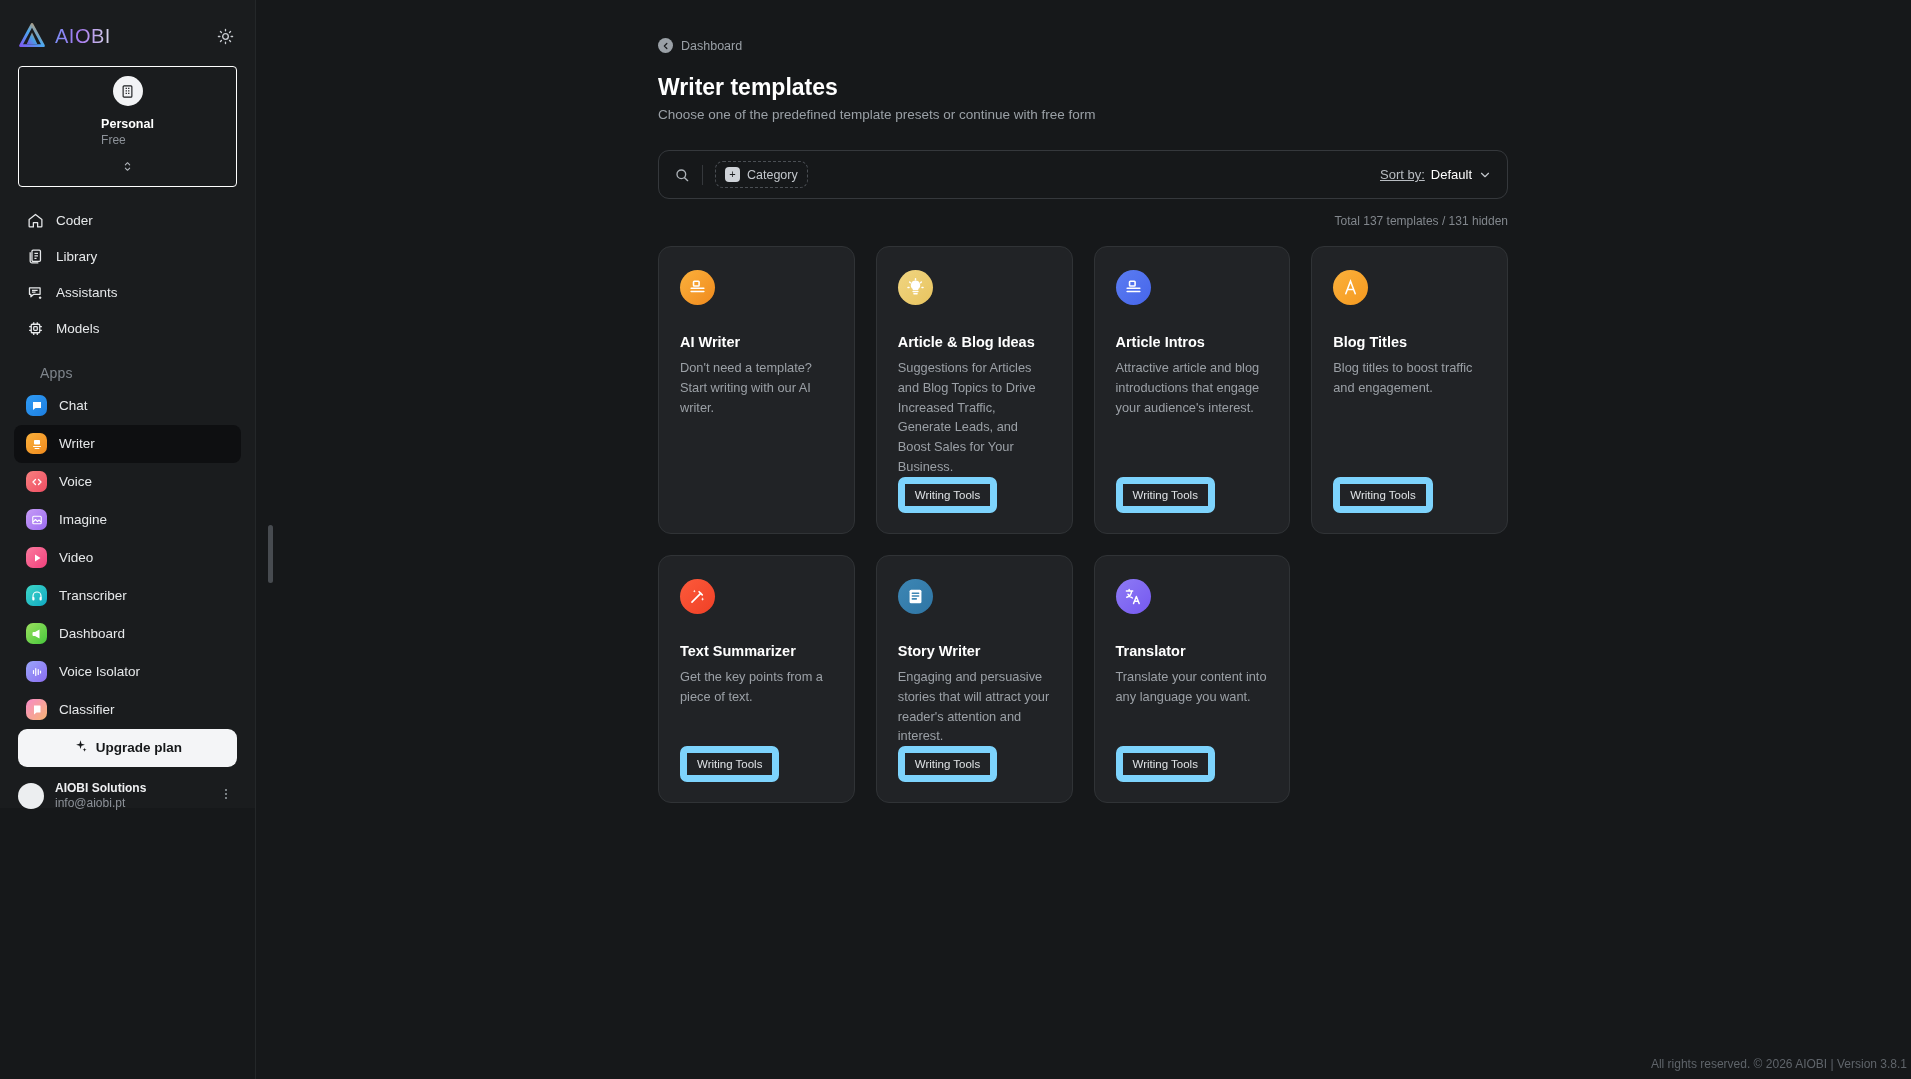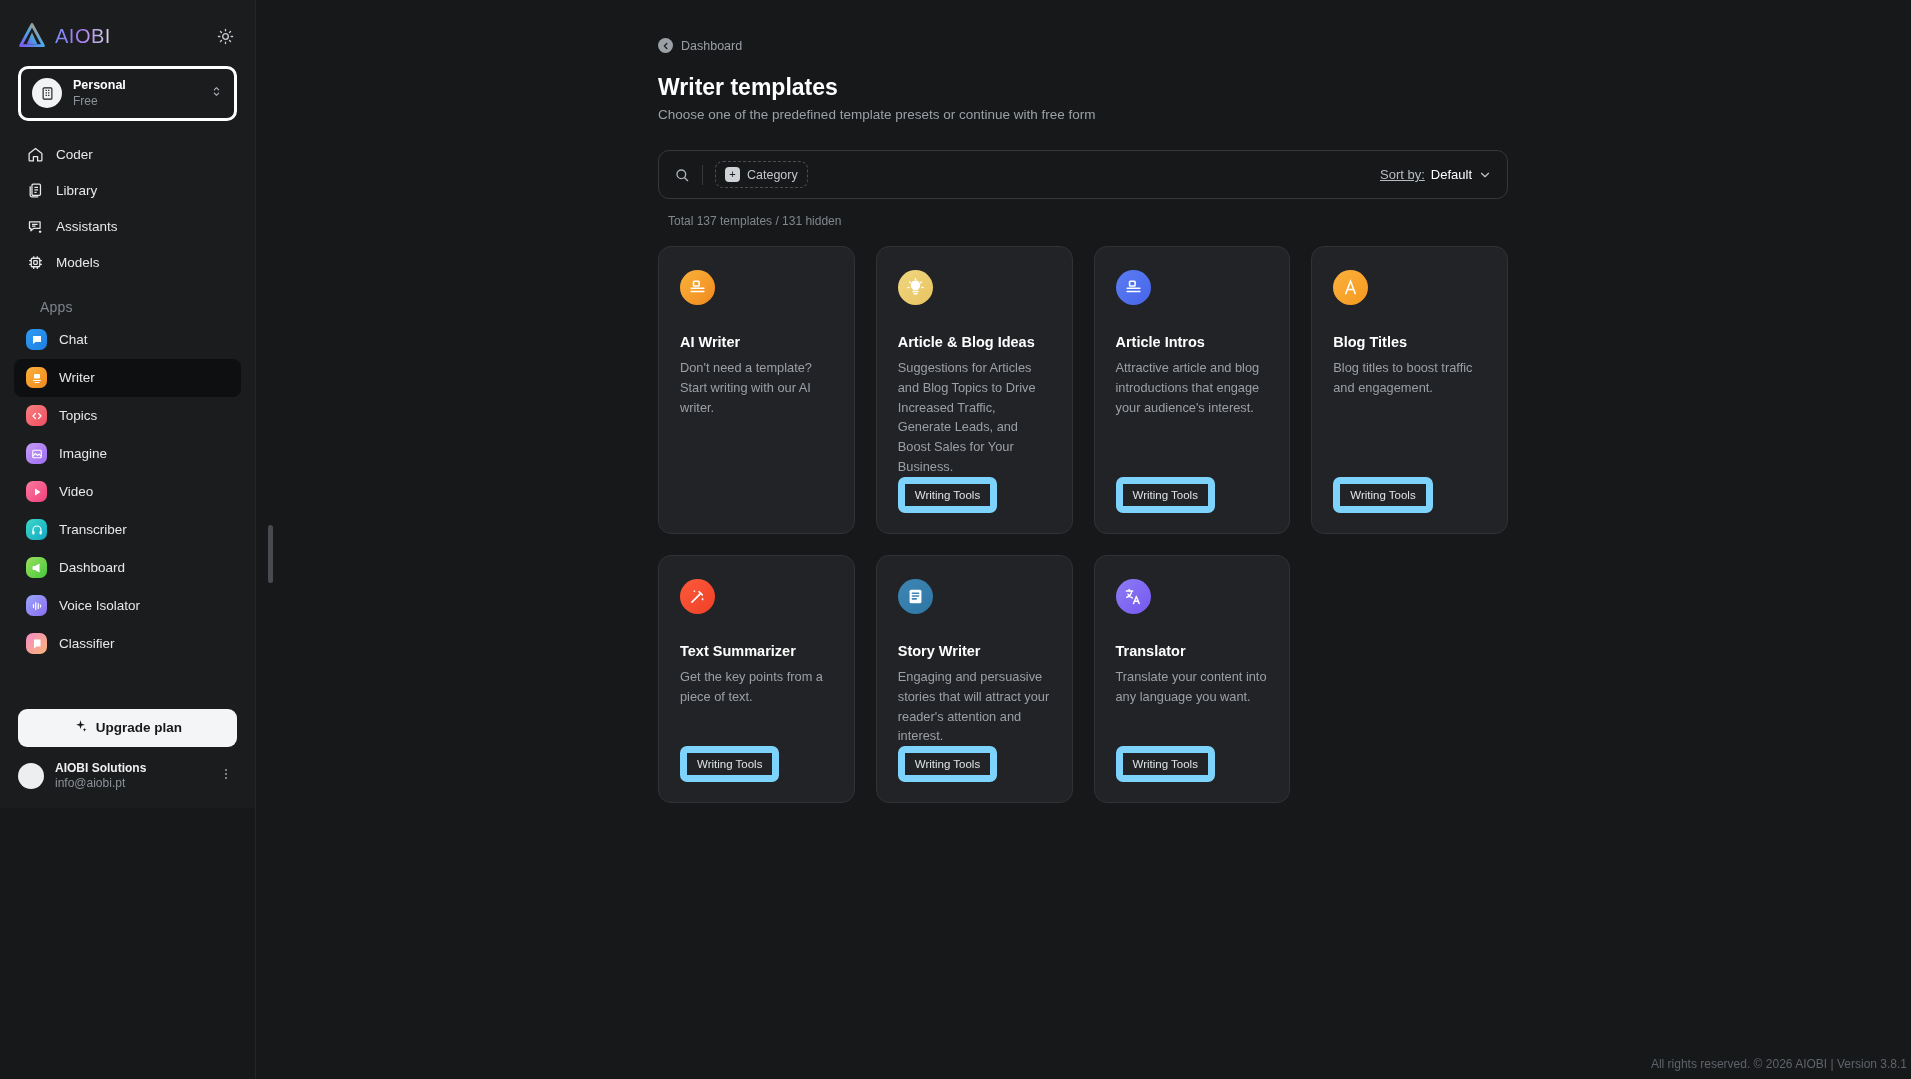--- a/index.html
+++ b/index.html
@@ -31,22 +31,22 @@
     background: linear-gradient(90deg,#7b8cf5 0%,#a87af0 45%,#d8d8e8 100%);
     -webkit-background-clip: text; background-clip: text; color: transparent;
   }
   .theme-btn {
     width: 24px; height: 24px; display: flex; align-items: center;
     justify-content: center; color: #c9ccd1; cursor: pointer;
   }
 
   .workspace {
     display: flex; align-items: center; gap: 11px;
-    border: 3px solid #ffffff; border-radius: 10px;
-    padding: 9px 11px; margin-bottom: 16px; cursor: pointer;
+    border: 1px solid #ffffff; border-radius: 4px;
+    padding: 9px 11px; margin-bottom: 16px; cursor: pointer; flex-direction: column;
   }
   .ws-avatar {
     width: 30px; height: 30px; border-radius: 50%;
     background: #f2f3f5; display: flex; align-items: center;
     justify-content: center; flex-shrink: 0; color: #1a1c1e;
   }
   .ws-texts { flex: 1; min-width: 0; line-height: 1.25; }
   .ws-name { font-size: 12.5px; font-weight: 700; color: #fff; }
   .ws-plan { font-size: 12px; color: #8d9299; }
   .ws-chev { color: #b4b8be; flex-shrink: 0; }
@@ -132,21 +132,21 @@
     width: 15px; height: 15px; border-radius: 4px; background: #cfd3d8;
     display: flex; align-items: center; justify-content: center; color: #1a1c1e;
     font-size: 11px; line-height: 1;
   }
   .sort-wrap { margin-left: auto; display: flex; align-items: center; gap: 6px;
                font-size: 13px; cursor: pointer; }
   .sort-label { color: #b8bcc1; text-decoration: underline; }
   .sort-value { color: #fff; }
   .sort-chev { color: #c3c7cc; display: flex; }
 
-  .totals { font-size: 12px; color: #82878d; margin-bottom: 18px; padding-left: 10px; }
+  .totals { font-size: 12px; color: #82878d; margin-bottom: 18px; padding-left: 10px; text-align: right; }
 
   .grid { display: grid; grid-template-columns: repeat(4, 1fr); gap: 21px; }
   .card {
     border: 1px solid #303336; border-radius: 13px;
     background: #212326; padding: 23px 21px 20px 21px;
     min-height: 212px; display: flex; flex-direction: column; cursor: pointer;
   }
   .card-ico {
     width: 35px; height: 35px; border-radius: 50%;
     display: flex; align-items: center; justify-content: center;
@@ -275,21 +275,21 @@
           </svg>
       </span>
       <span>Writer</span>
     </div>
     <div class="app-item">
       <span class="app-ico" style="background:linear-gradient(135deg,#f8807f,#ef4d63)">
         <svg viewBox="0 0 24 24" fill="none" stroke="currentColor" stroke-width="2.6" stroke-linecap="round" stroke-linejoin="round">
             <path d="M9 7l-5 5 5 5M15 7l5 5-5 5"></path>
           </svg>
       </span>
-      <span>Topics</span>
+      <span>Voice</span>
     </div>
     <div class="app-item">
       <span class="app-ico" style="background:linear-gradient(135deg,#c79cf7,#9b6cf0)">
         <svg viewBox="0 0 24 24" fill="none" stroke="currentColor" stroke-width="2.2">
             <rect x="3.5" y="4.5" width="17" height="15" rx="2"></rect>
             <path d="M4 16l5-5 4 4 3-3 4 4" stroke-linejoin="round"></path>
           </svg>
       </span>
       <span>Imagine</span>
     </div>

